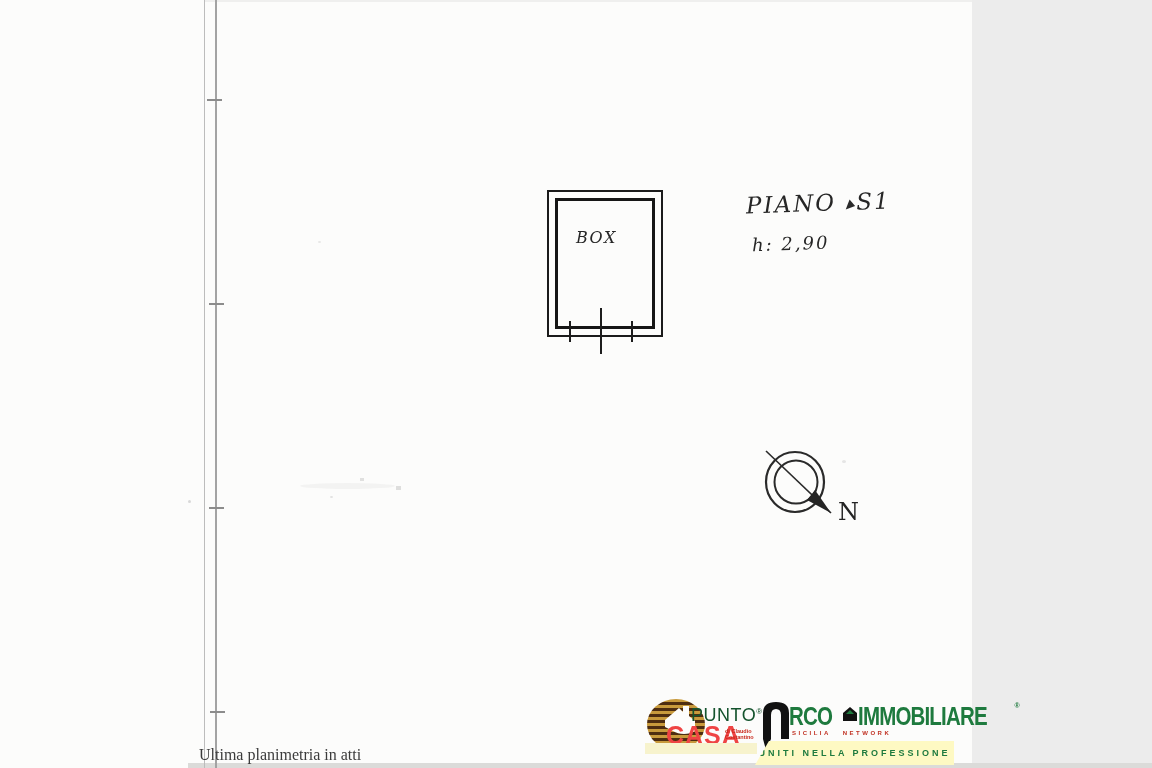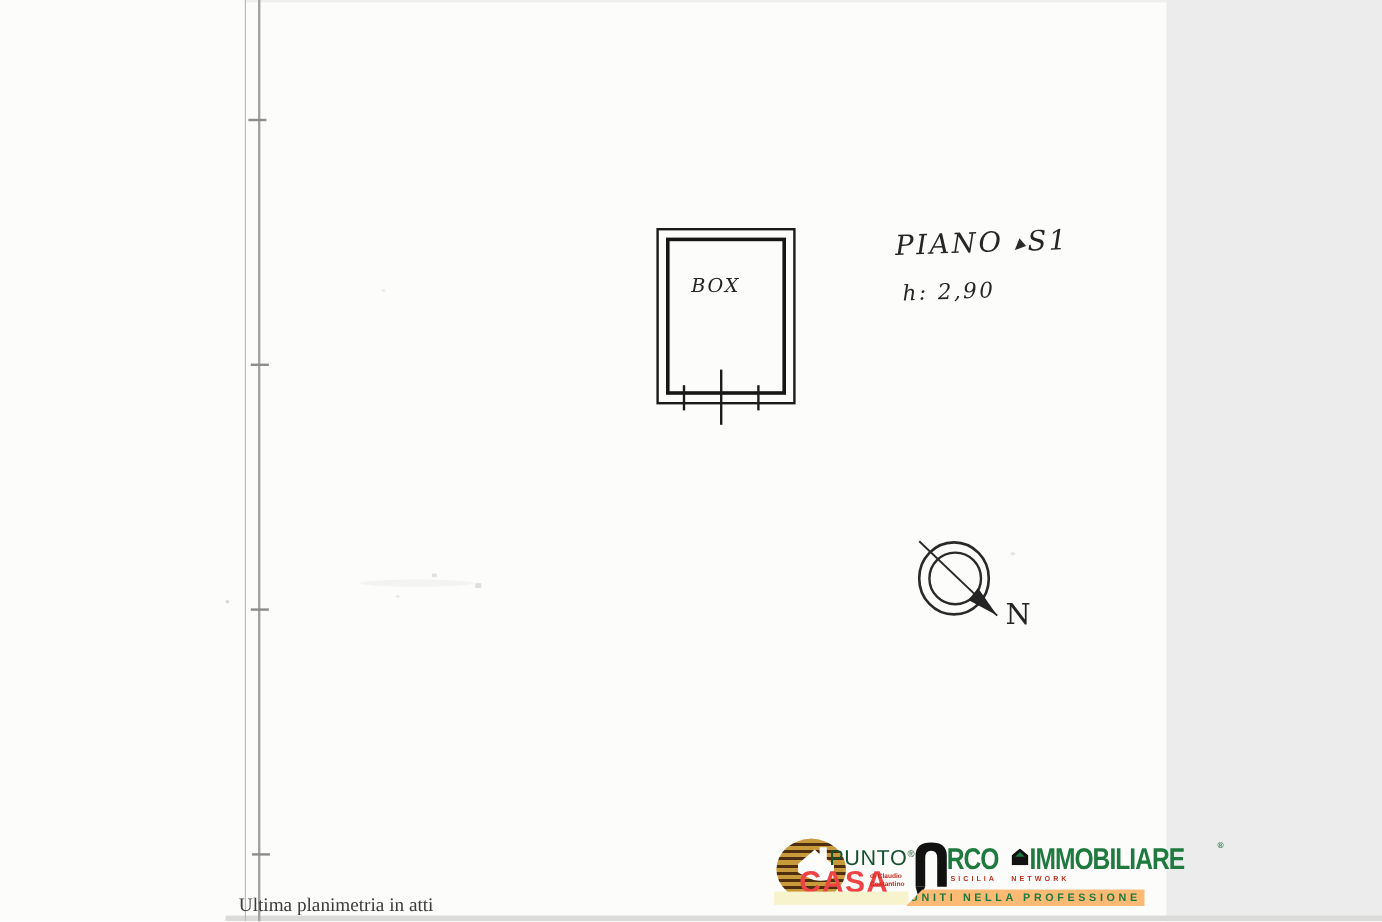--- a/index.html
+++ b/index.html
@@ -51,21 +51,21 @@
 
   
   .arco{position:absolute;left:762px;top:699px;width:196px;height:56px;}
   .arco-a{position:absolute;left:0;top:2px;}
   .arco-row{position:absolute;left:27px;top:3px;white-space:nowrap;}
   .arco-rco,.arco-imm{display:inline-block;font-weight:bold;color:#1e7a3e;font-size:25px;letter-spacing:-1px;transform:scaleX(0.82);transform-origin:left center;vertical-align:top;}
   .arco-house{display:inline-block;vertical-align:top;margin:5px 1px 0 1px;}
   .arco-reg{font-size:7px;color:#1e7a3e;vertical-align:top;font-weight:bold;}
   .arco-network{position:absolute;left:30px;top:31px;font-size:6px;color:#c03122;letter-spacing:2.5px;word-spacing:8px;font-weight:bold;}
   .banner-pale{position:absolute;left:645px;top:743px;width:112px;height:11px;background:#f7f3cd;}
-  .banner{position:absolute;left:755px;top:741px;width:199px;height:14px;background:#fdba74;
+  .banner{position:absolute;left:755px;top:741px;width:199px;height:24px;background:#fef9c3;
     clip-path:polygon(0 100%, 7% 0, 100% 0, 100% 100%);
     display:flex;align-items:center;justify-content:center;}
   .banner-text{font-size:9px;font-weight:bold;color:#1e7a3e;letter-spacing:3px;white-space:nowrap;}
 </style>
 </head>
 <body>
 
 <div class="page">
 
   <div class="scan-edge-right"></div>

